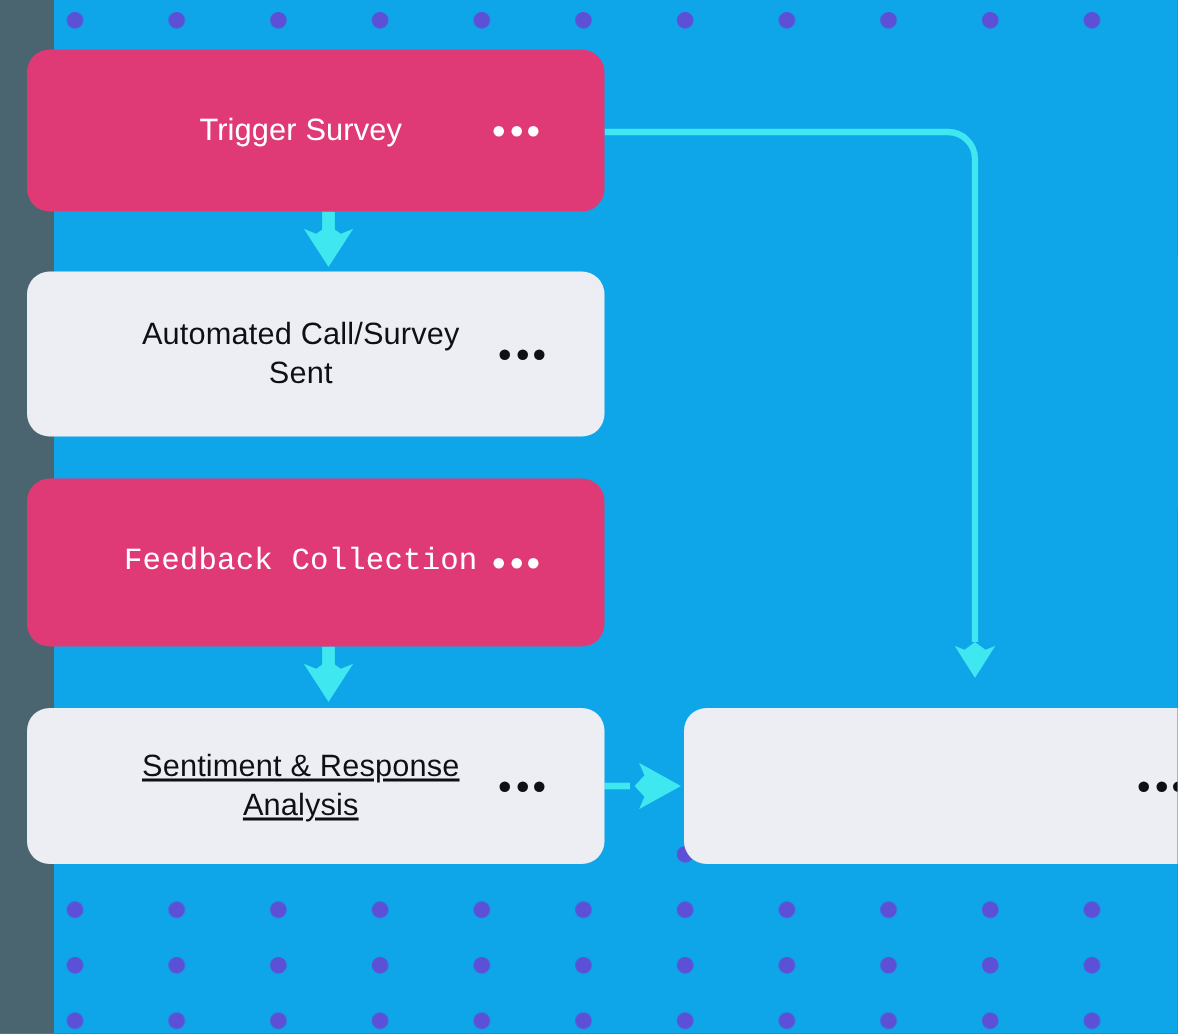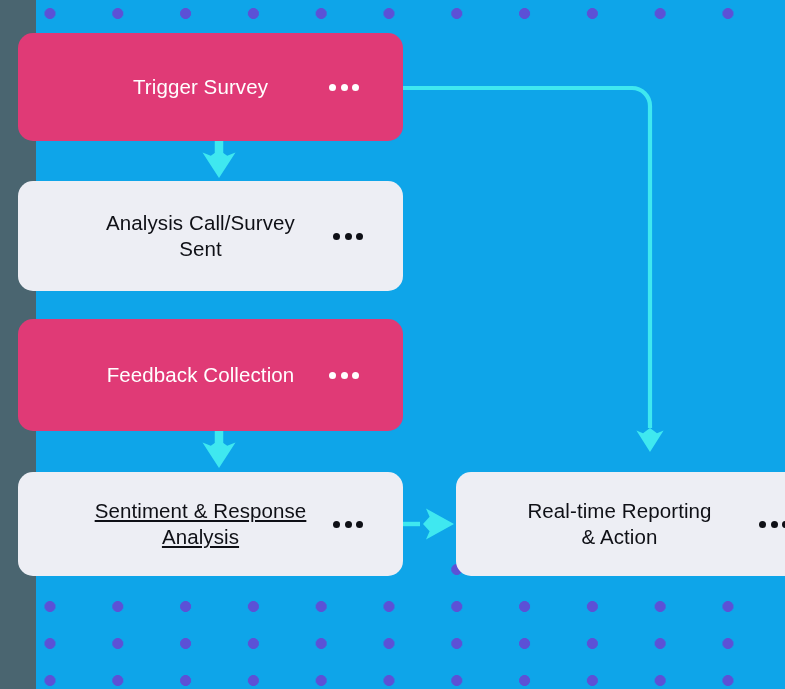--- a/index.html
+++ b/index.html
@@ -62,21 +62,21 @@
   
   #node-trigger   {left:-18px;  top:33px;  width:385px; height:108px;}
   #node-automated {left:-18px;  top:181px; width:385px; height:110px;}
   #node-feedback  {left:-18px;  top:319px; width:385px; height:112px;}
   #node-sentiment {left:-18px;  top:472px; width:385px; height:104px;}
   #node-realtime  {left:420px;  top:472px; width:383px; height:104px;}
 
   
   #node-trigger   .label{transform:translateX(-10px);}
   #node-automated .label{transform:translateX(-10px);}
-  #node-feedback  .label{transform:translateX(-10px);}
+  #node-feedback  .label{transform:translateX(-10px);font-family:Liberation Mono, monospace;}
   #node-sentiment .label{transform:translateX(-10px);text-decoration:underline;}
   #node-realtime  .label{transform:translateX(-28px);}
 
   #node-trigger   .ellipsis{right:44px;}
   #node-automated .ellipsis{right:40px;}
   #node-feedback  .ellipsis{right:44px;}
   #node-sentiment .ellipsis{right:40px;}
   #node-realtime  .ellipsis{right:50px;}
 
   
@@ -119,21 +119,21 @@
   <div id="node-trigger" class="node node-pink">
     <span class="label">Trigger Survey</span>
     <span class="ellipsis">
       <i></i>
       <i></i>
       <i></i>
     </span>
   </div>
 
   <div id="node-automated" class="node node-light">
-    <span class="label">Analysis Call/Survey
+    <span class="label">Automated Call/Survey
 Sent</span>
     <span class="ellipsis">
       <i></i>
       <i></i>
       <i></i>
     </span>
   </div>
 
   <div id="node-feedback" class="node node-pink">
     <span class="label">Feedback Collection</span>
@@ -148,22 +148,20 @@
     <span class="label">Sentiment &amp; Response
 Analysis</span>
     <span class="ellipsis">
       <i></i>
       <i></i>
       <i></i>
     </span>
   </div>
 
   <div id="node-realtime" class="node node-light">
-    <span class="label">Real-time Reporting
-&amp; Action</span>
     <span class="ellipsis">
       <i></i>
       <i></i>
       <i></i>
     </span>
   </div>
 
 </div>
 
 </body></html>

